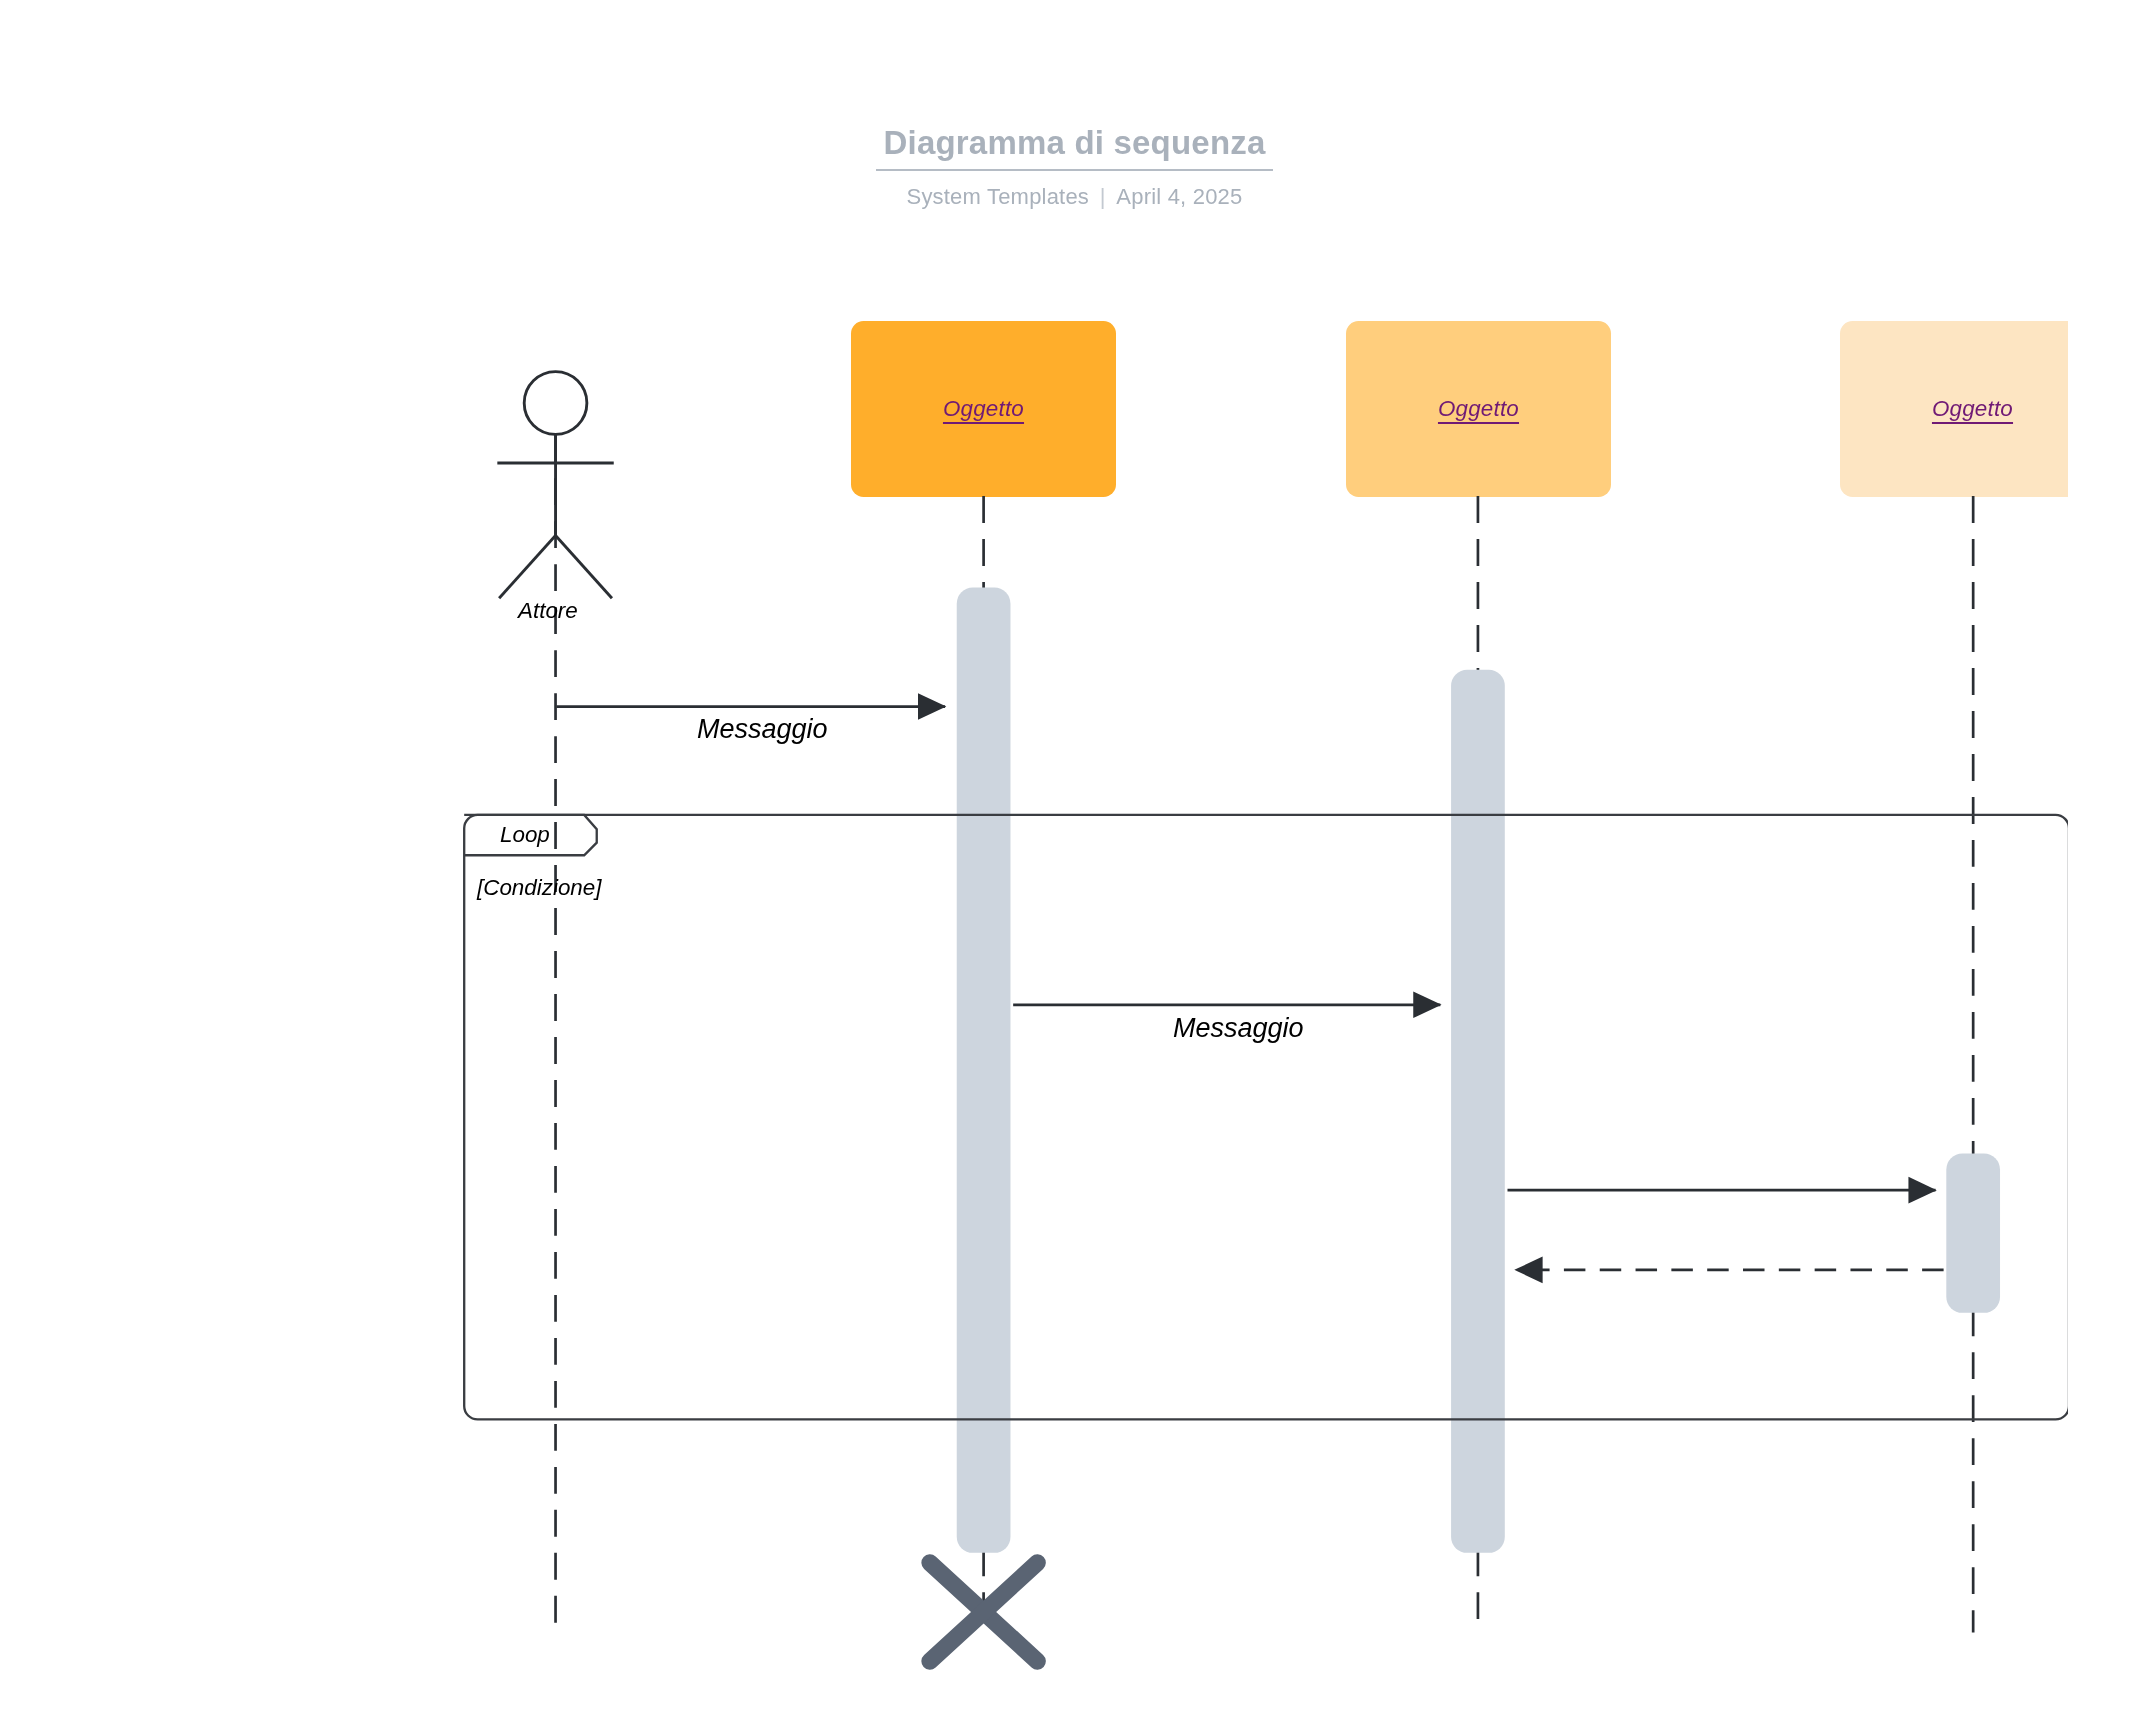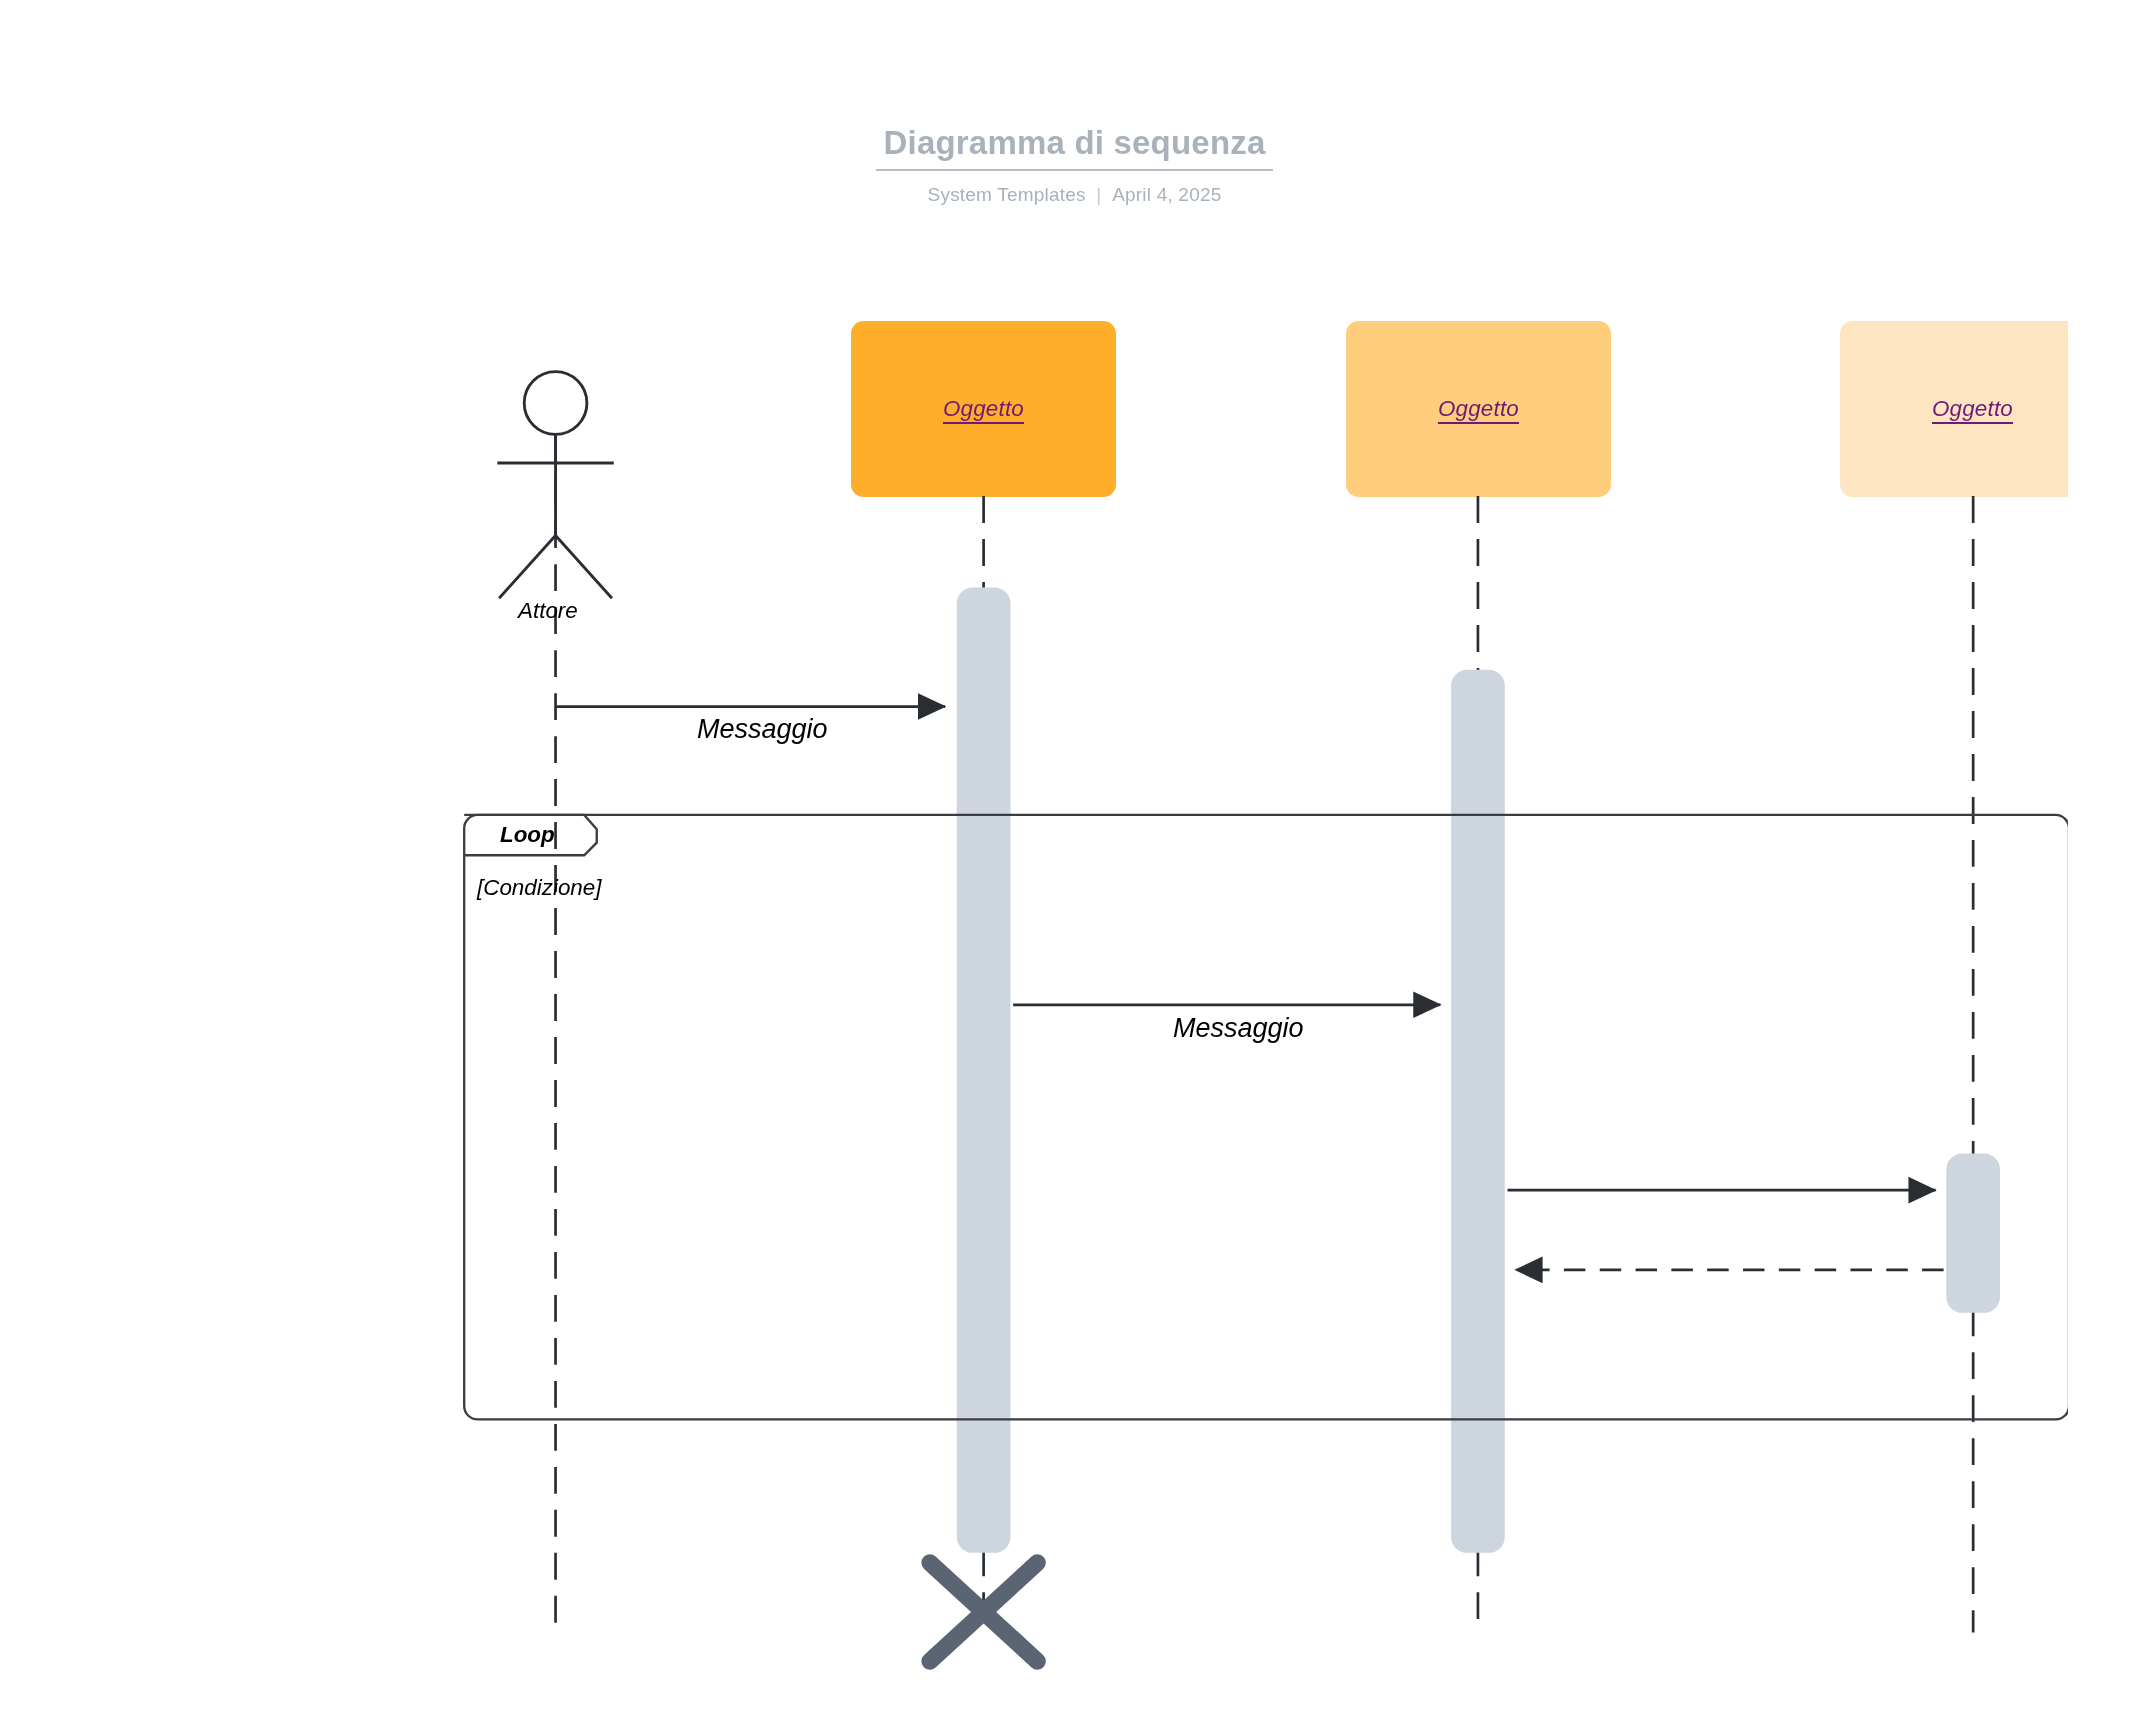--- a/index.html
+++ b/index.html
@@ -32,21 +32,21 @@
     color: #A9B1BB;
     letter-spacing: 0.2px;
     line-height: 1.1;
     margin: 0 auto;
     display: inline-block;
     padding: 0 7.2px 8px 7.2px;
     border-bottom: 2.7px solid #B5BCC5;
   }
   .doc-subtitle {
     margin-top: 12.5px;
-    font-size: 19px;
+    font-size: 22px;
     color: #A9B1BB;
     letter-spacing: 0.2px;
   }
   .doc-subtitle .sep {
     display: inline-block;
     margin: 0 10.7px;
     color: #C3C9D1;
     font-weight: 300;
   }
 
@@ -180,18 +180,18 @@
       <line x1="1158" y1="1745" x2="1038" y2="1855" stroke="#5A6473" stroke-width="19" stroke-linecap="round"></line>
     </g>
   </svg>
 
   <div class="lbl lbl-actor" style="left:518px; top:598px;">Attore</div>
 
   <div class="lbl lbl-msg" style="left:697px; top:714px;">Messaggio</div>
 
   <div class="lbl lbl-msg" style="left:1173px; top:1013px;">Messaggio</div>
 
-  <div class="lbl lbl-loop" style="left:500px; top:822px;font-weight:bold;">Loop</div>
+  <div class="lbl lbl-loop" style="left:500px; top:822px;">Loop</div>
 
   <div class="lbl lbl-cond" style="left:477px; top:875px;">[Condizione]</div>
 
 </div>
 
 
 </body></html>

